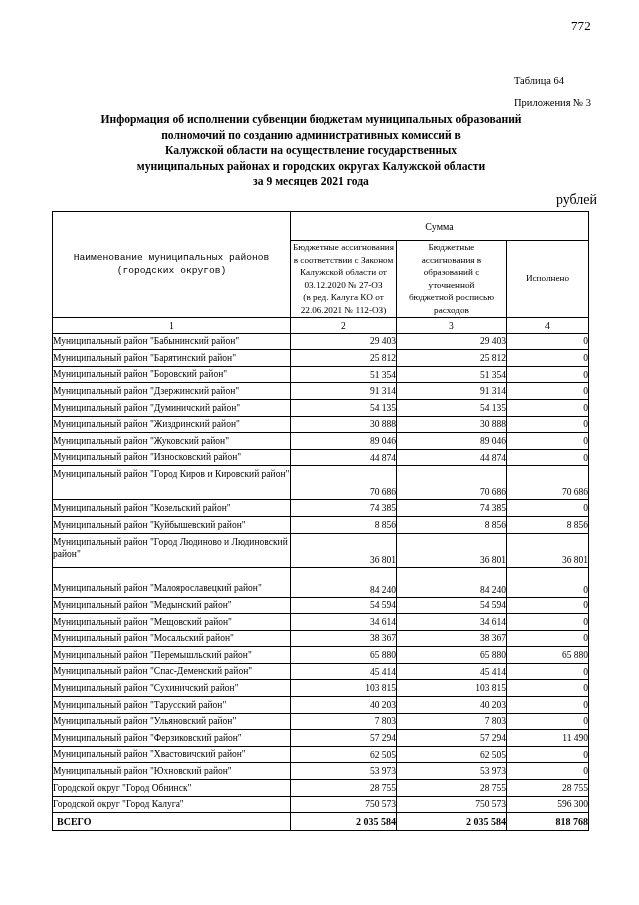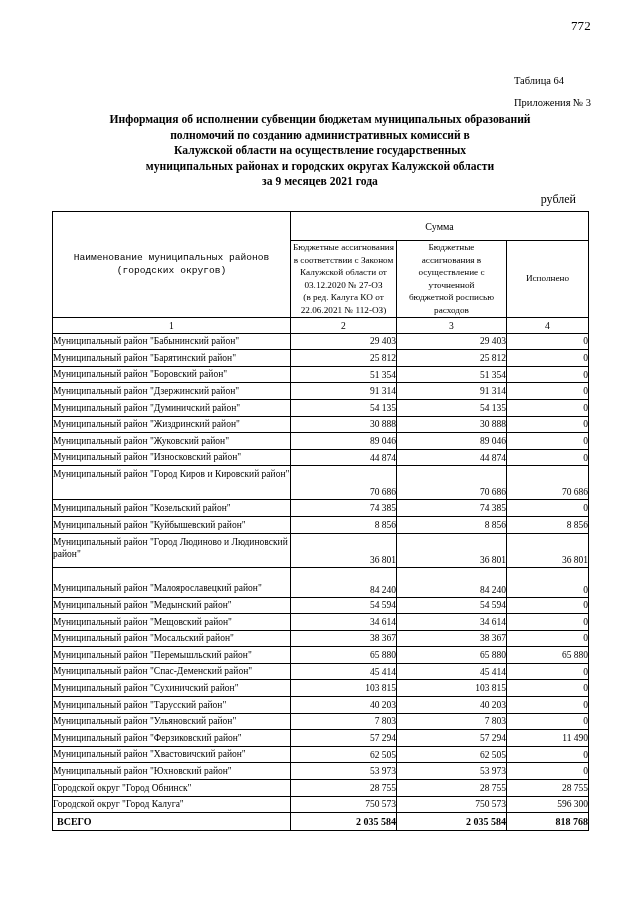--- a/index.html
+++ b/index.html
@@ -44,37 +44,37 @@
   }
   .top-captions .cap {
     margin-bottom: 11px;
     white-space: nowrap;
   }
 
   
   .title-block {
     position: absolute;
     top: 112px;
-    left: 52px;
+    left: 43px;
     width: 536px;
     text-align: center;
     font-weight: bold;
     font-size: 11.6px;
     line-height: 15.6px;
   }
   .title-block .tline {
     white-space: nowrap;
   }
 
   
   .units {
     position: absolute;
     top: 192px;
-    right: 63px;
-    font-size: 12px;
+    right: 42px;
+    font-size: 14px;
   }
 
   
   .tbl-wrap {
     position: absolute;
     top: 211px;
     left: 52px;
     width: 536px;
   }
   table.doc {
@@ -199,21 +199,21 @@
             <div>Бюджетные ассигнования</div>
             <div>в соответствии с Законом</div>
             <div>Калужской области от</div>
             <div>03.12.2020 № 27-ОЗ</div>
             <div>(в ред. Калуга КО от</div>
             <div>22.06.2021 № 112-ОЗ)</div>
           </td>
           <td class="hd-col">
             <div>Бюджетные</div>
             <div>ассигнования в</div>
-            <div>осуществление с</div>
+            <div>образований с</div>
             <div>уточненной</div>
             <div>бюджетной росписью</div>
             <div>расходов</div>
           </td>
           <td class="hd-col">Исполнено</td>
         </tr>
         <tr>
           <td class="hd-num">1</td>
           <td class="hd-num">2</td>
           <td class="hd-num">3</td>

